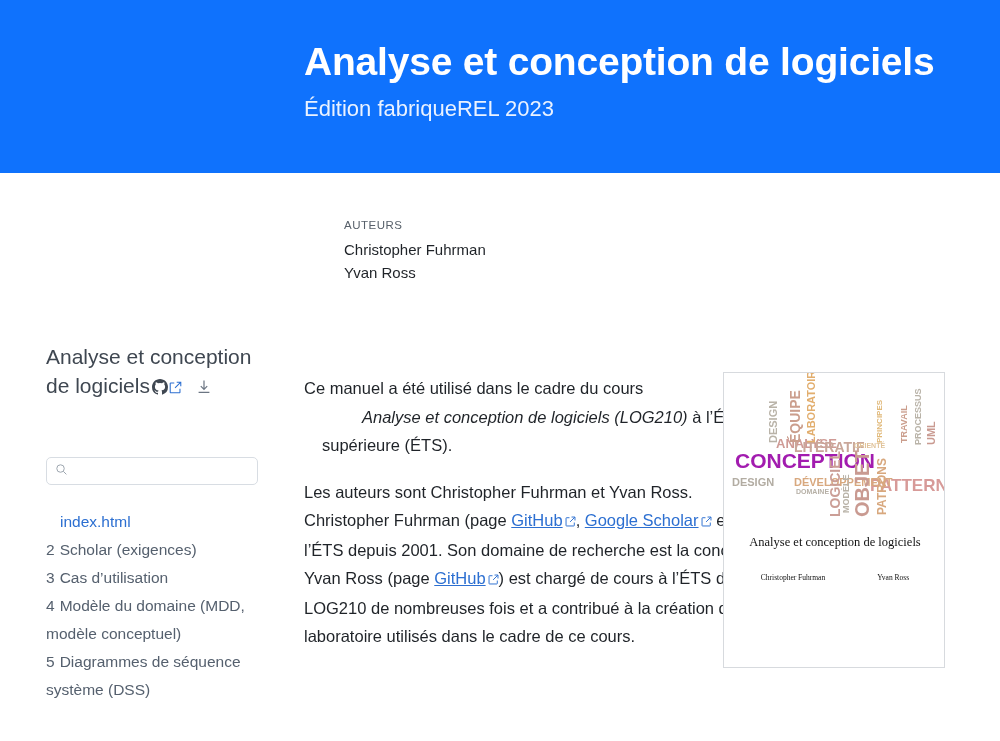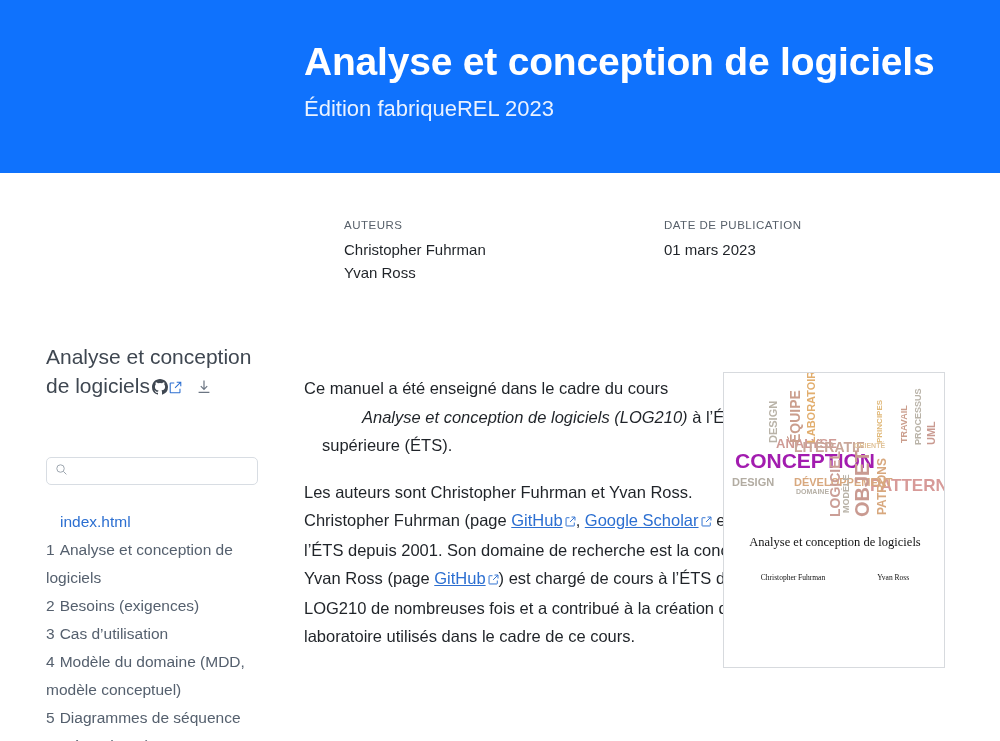--- a/index.html
+++ b/index.html
@@ -201,24 +201,20 @@
     <div class="banner-subtitle">Édition fabriqueREL 2023</div>
   </div>
 </div>
 
 <div class="meta">
   <div class="meta-col">
     <div class="meta-label">AUTEURS</div>
     <div class="meta-value">Christopher Fuhrman</div>
     <div class="meta-value">Yvan Ross</div>
   </div>
-  <div class="meta-col">
-    <div class="meta-label">DATE DE PUBLICATION</div>
-    <div class="meta-value">01 mars 2023</div>
-  </div>
 </div>
 
 <div class="sidebar">
   <h2 class="sidebar-title"><span>Analyse et conception de logiciels</span><span class="sidebar-icons"><span class="icon-gh"><svg width="16" height="16" viewBox="0 0 16 16" aria-hidden="true">
             <path fill="#3f4751" d="M8 0C3.58 0 0 3.58 0 8a8 8 0 005.47 7.59c.4.07.55-.17.55-.38l-.01-1.34c-2.23.48-2.7-1.07-2.7-1.07-.36-.93-.89-1.18-.89-1.18-.73-.5.05-.49.05-.49.81.06 1.23.83 1.23.83.72 1.23 1.88.87 2.34.67.07-.52.28-.87.51-1.07-1.78-.2-3.64-.89-3.64-3.95 0-.87.31-1.59.82-2.15-.08-.2-.36-1.02.08-2.12 0 0 .67-.21 2.2.82a7.6 7.6 0 014 0c1.53-1.03 2.2-.82 2.2-.82.44 1.1.16 1.92.08 2.12.51.56.82 1.28.82 2.15 0 3.07-1.87 3.75-3.65 3.95.29.25.54.73.54 1.48l-.01 2.2c0 .21.14.46.55.38A8 8 0 0016 8c0-4.42-3.58-8-8-8z"></path>
           </svg></span><span class="icon-ext-blue"><svg width="13" height="13" viewBox="0 0 16 16" aria-hidden="true">
             <path fill="none" stroke="#2c6fd1" stroke-width="1.3" d="M6.5 2.5H2.2A.7.7 0 001.5 3.2v10.6a.7.7 0 00.7.7h10.6a.7.7 0 00.7-.7V9.5"></path>
             <path fill="none" stroke="#2c6fd1" stroke-width="1.3" d="M9.5 1.5h5v5M14.2 1.8L7.4 8.6"></path>
           </svg></span><span class="icon-dl"><svg width="16" height="16" viewBox="0 0 16 16" aria-hidden="true">
             <path fill="none" stroke="#6b7582" stroke-width="1.2" d="M8 1.6v8.4M4.8 7.2L8 10.4l3.2-3.2M2.6 13.4h10.8"></path>
@@ -227,31 +223,30 @@
   <div class="search-box">
     <span><svg width="13" height="13" viewBox="0 0 16 16" aria-hidden="true">
           <circle cx="6.8" cy="6.8" r="4.6" fill="none" stroke="#9aa3ad" stroke-width="1.2"></circle>
           <path d="M10.3 10.3L14 14" stroke="#9aa3ad" stroke-width="1.2" fill="none"></path>
         </svg></span>
     <input class="search-input" value="" placeholder="" style="">
   </div>
 
   <ul class="nav-list">
     <li class="nav-root"><span>index.html</span></li>
-    <li><span class="nav-num">1</span><span>Analyse et conception de logiciels</span></li>
-    <li><span class="nav-num">2</span><span>Besoins (exigences)</span></li>
+    <li><span class="nav-num">2</span><span>Scholar (exigences)</span></li>
     <li><span class="nav-num">3</span><span>Cas d’utilisation</span></li>
     <li><span class="nav-num">4</span><span>Modèle du domaine (MDD, modèle conceptuel)</span></li>
     <li><span class="nav-num">5</span><span>Diagrammes de séquence système (DSS)</span></li>
   </ul>
 </div>
 
 <div class="content">
   <p>
-    <b>Ce manuel</b><span> a été enseigné dans le cadre du cours </span><span class="hang-in"><i>Analyse et conception de logiciels (LOG210)</i><span> à l’École de technologie supérieure (ÉTS).</span></span>
+    <b>Ce manuel</b><span> a été utilisé dans le cadre du cours </span><span class="hang-in"><i>Analyse et conception de logiciels (LOG210)</i><span> à l’École de technologie supérieure (ÉTS).</span></span>
   </p>
 
   <p>
     <b>Les auteurs</b><span> sont Christopher Fuhrman et Yvan Ross.</span><br>
     <span>Christopher Fuhrman (page </span><a class="inline-link" href="#"><span>GitHub</span></a><span class="ext-sm"><svg width="11" height="11" viewBox="0 0 16 16" aria-hidden="true">
           <path fill="none" stroke="#2c6fd1" stroke-width="1.4" d="M6.5 2.5H2.2A.7.7 0 001.5 3.2v10.6a.7.7 0 00.7.7h10.6a.7.7 0 00.7-.7V9.5"></path>
           <path fill="none" stroke="#2c6fd1" stroke-width="1.4" d="M9.5 1.5h5v5M14.2 1.8L7.4 8.6"></path>
         </svg></span><span>, </span><a class="inline-link" href="#"><span>Google Scholar</span></a><span class="ext-sm"><svg width="11" height="11" viewBox="0 0 16 16" aria-hidden="true">
           <path fill="none" stroke="#2c6fd1" stroke-width="1.4" d="M6.5 2.5H2.2A.7.7 0 001.5 3.2v10.6a.7.7 0 00.7.7h10.6a.7.7 0 00.7-.7V9.5"></path>
           <path fill="none" stroke="#2c6fd1" stroke-width="1.4" d="M9.5 1.5h5v5M14.2 1.8L7.4 8.6"></path>

